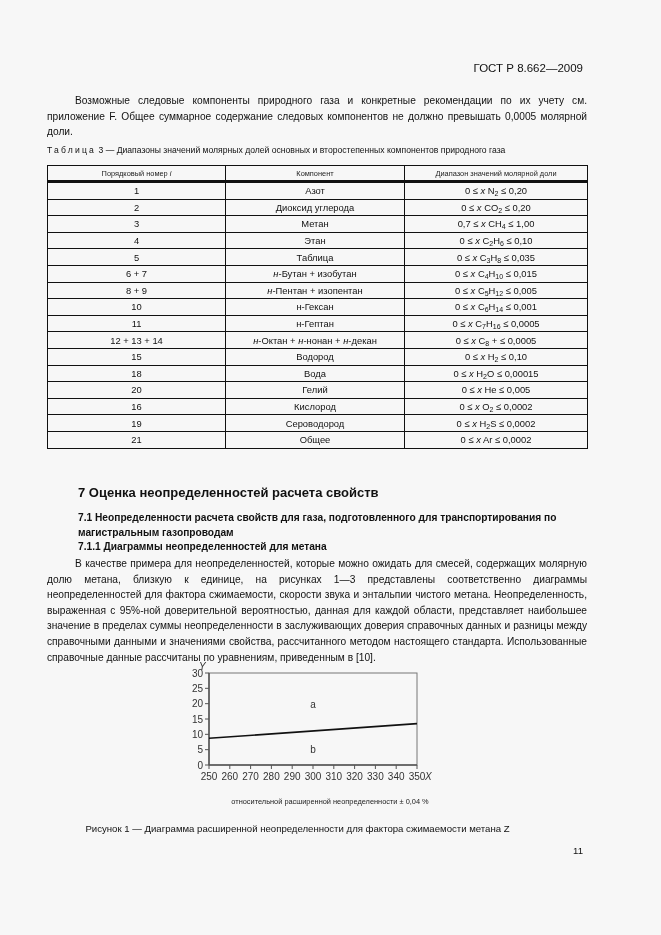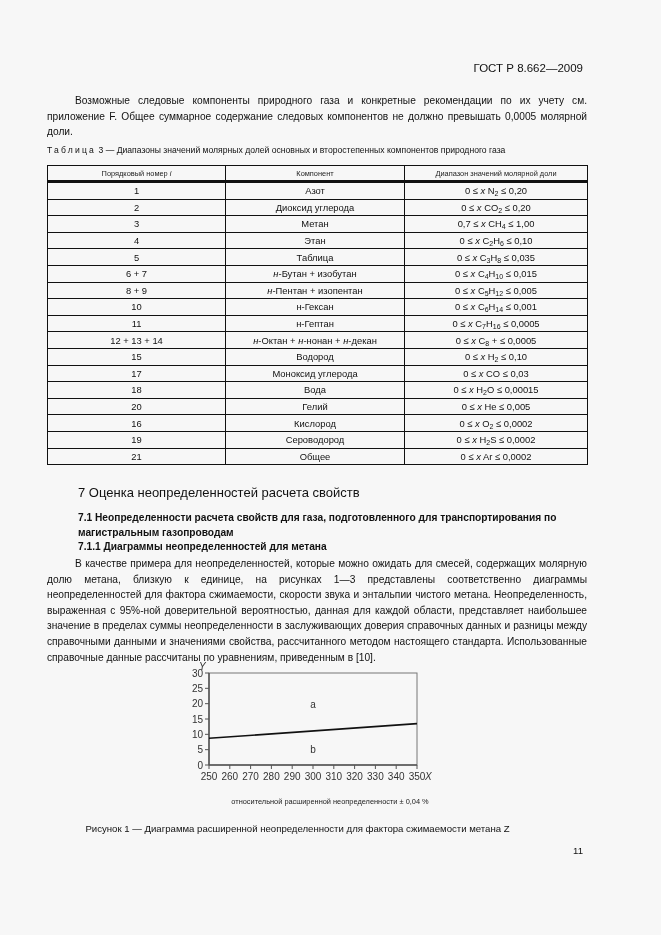--- a/index.html
+++ b/index.html
@@ -7,21 +7,21 @@
          font-family:"Liberation Sans", "DejaVu Sans", sans-serif; color:#111; }
   .hdr { position:absolute; right:78px; top:62px; font-size:11.5px; font-weight:normal; }
   .para { position:absolute; left:47px; width:540px; font-size:10.2px; line-height:15.6px; text-align:justify; }
   .indent { text-indent:28px; }
   .caption-t { position:absolute; left:47px; top:145px; font-size:8.6px; white-space:nowrap; }
   .caption-t .sp { letter-spacing:2.2px; }
   table.t3 { position:absolute; left:47px; top:165px; width:540px; border-collapse:collapse; table-layout:fixed; }
   table.t3 th, table.t3 td { border:1.5px solid #111; text-align:center; padding:0; font-size:9.4px; height:15.6px; font-weight:normal; }
   table.t3 th { font-size:7.4px; height:14px; border-bottom:3px solid #111; color:#222;margin-top:15px; }
   table.t3 td sub { font-size:7px; vertical-align:-2px; line-height:0; }
-  .h1 { position:absolute; left:78px; top:485px; font-size:13px; font-weight:normal; }
+  .h1 { position:absolute; left:78px; top:485px; font-size:13px; font-weight:bold; }
   .h2 { position:absolute; left:78px; top:510px; width:510px; font-size:10.2px; font-weight:bold; line-height:15px; }
   .h3 { position:absolute; left:78px; top:541px; font-size:10.2px; font-weight:bold; }
   .chart { position:absolute; left:180px; top:655px; width:270px; height:130px; }
   .legend { position:absolute; left:40px; width:580px; top:795px; font-size:7.4px; text-align:center; line-height:14px; color:#222; }
   .figcap { position:absolute; left:0; width:595px; top:823px; font-size:9.6px; text-align:center; }
   .pagenum { position:absolute; right:78px; top:845px; font-size:9.6px; }
 </style>
 </head>
 <body>
 
@@ -99,25 +99,20 @@
         <td>12 + 13 + 14</td>
         <td><i>н</i>-Октан + <i>н</i>-нонан + <i>н</i>-декан</td>
         <td>0 ≤ <i>x</i> C<sub>8</sub> + ≤ 0,0005</td>
       </tr>
       <tr>
         <td>15</td>
         <td>Водород</td>
         <td>0 ≤ <i>x</i> H<sub>2</sub> ≤ 0,10</td>
       </tr>
       <tr>
-        <td>17</td>
-        <td>Моноксид углерода</td>
-        <td>0 ≤ <i>x</i> CO ≤ 0,03</td>
-      </tr>
-      <tr>
         <td>18</td>
         <td>Вода</td>
         <td>0 ≤ <i>x</i> H<sub>2</sub>O ≤ 0,00015</td>
       </tr>
       <tr>
         <td>20</td>
         <td>Гелий</td>
         <td>0 ≤ <i>x</i> He ≤ 0,005</td>
       </tr>
       <tr>

